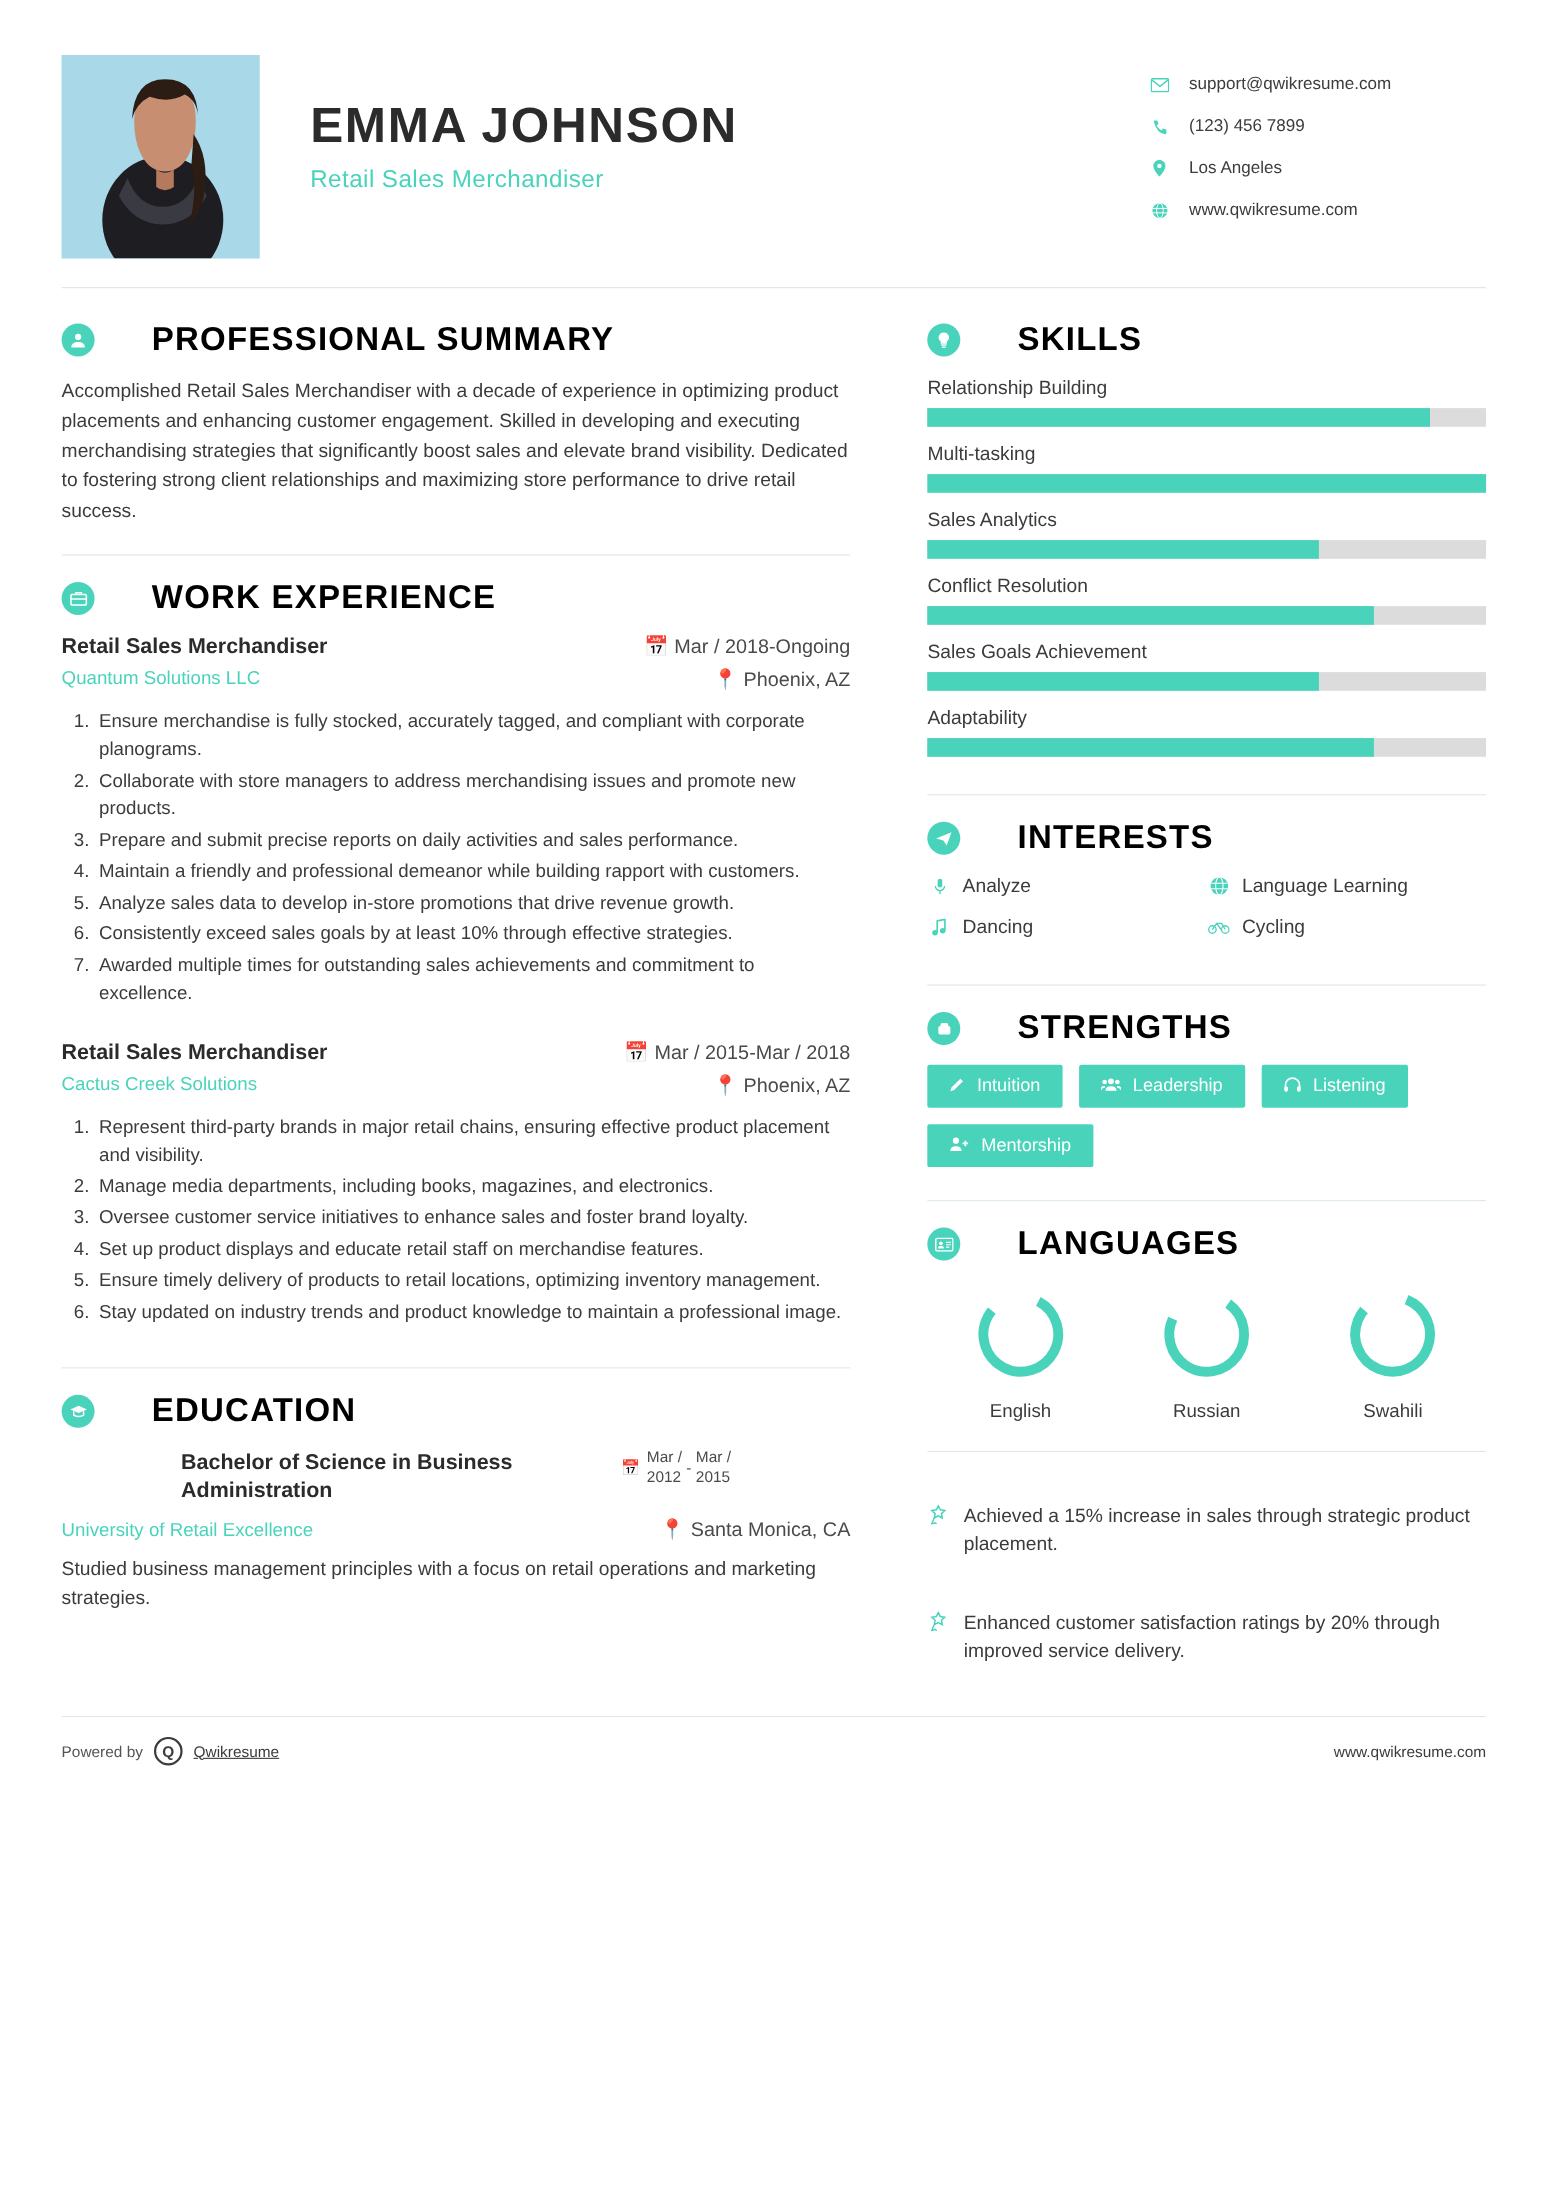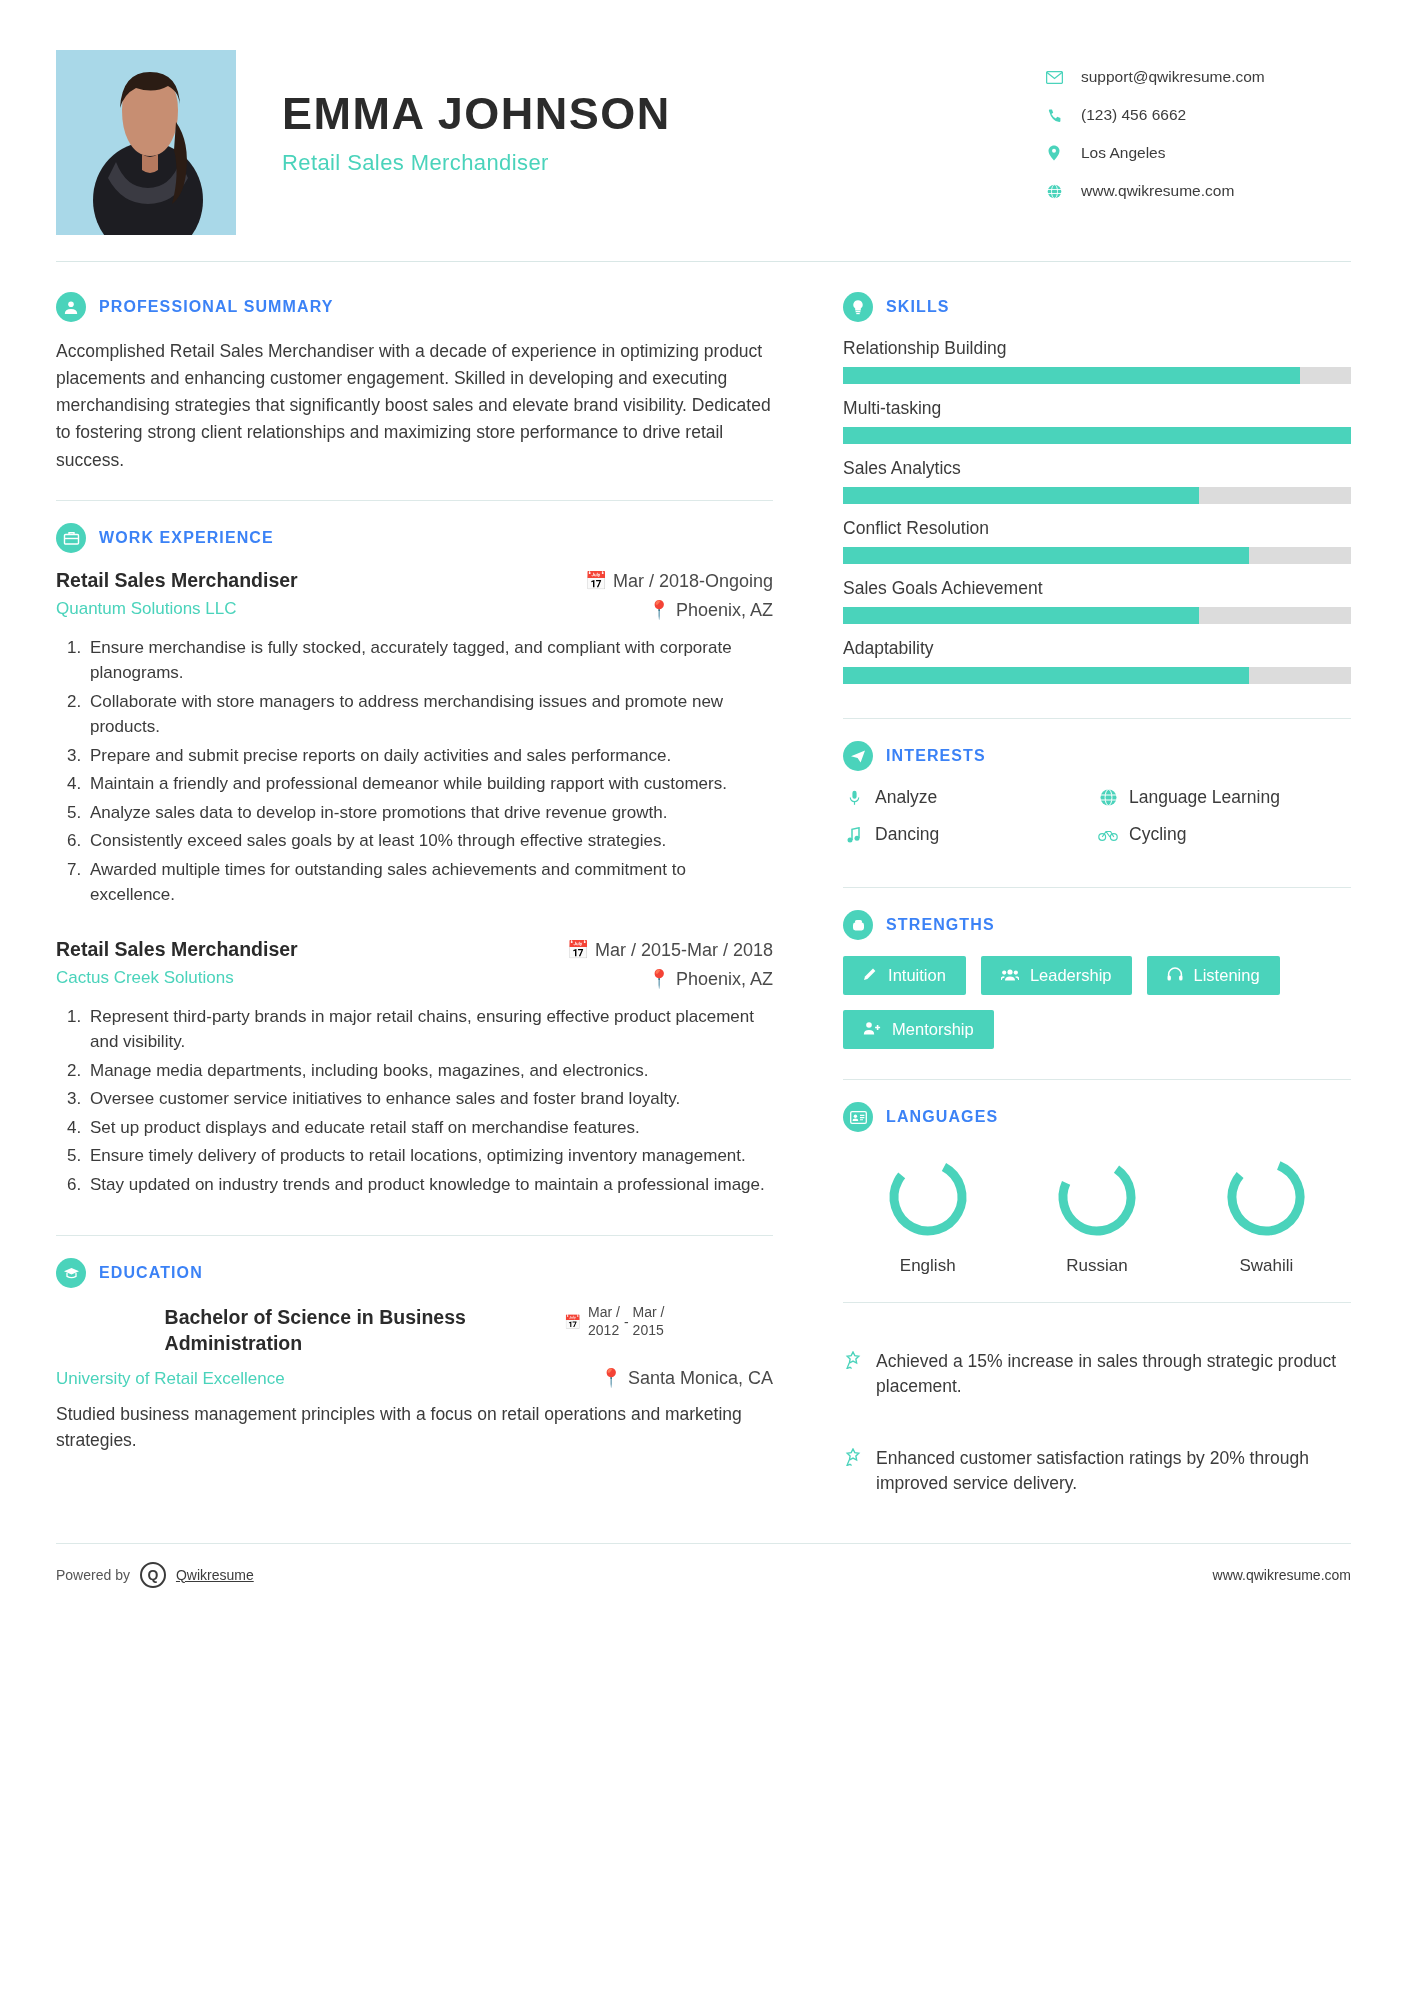--- a/index.html
+++ b/index.html
@@ -102,24 +102,25 @@
     background: #4ad3bb;
     color: #fff;
     display: flex;
     align-items: center;
     justify-content: center;
     font-size: 15px;
     margin-right: 13px;
     flex: 0 0 auto;
   }
   .sec-title {
-    font-size: 16px;
+    font-size: 30px;
     font-weight: bold;
     letter-spacing: 1.1px;
-    color: #3b82f6;
+    color: #000000;
+    margin-left: 39px;
   }
 
   .summary {
     font-size: 17.5px;
     line-height: 1.55;
     color: #3b3b3b;
   }
 
   .sec-rule {
     height: 1px;
@@ -354,21 +355,21 @@
             </svg>
         </span>
         <span>support@qwikresume.com</span>
       </div>
       <div class="contact-row">
         <span class="ic">
           <svg width="15" height="15" viewBox="0 0 15 15">
               <path d="M2 1.6 h3 l1.2 3.2 -1.8 1.3 q1.6 3.1 4.5 4.5 l1.3 -1.8 3.2 1.2 v3 q0 1 -1.1 1 Q5 13.6 1.9 2.7 q-0.2 -1.1 0.9 -1.1z" fill="#4ad3bb"></path>
             </svg>
         </span>
-        <span>(123) 456 6662</span>
+        <span>(123) 456 7899</span>
       </div>
       <div class="contact-row">
         <span class="ic">
           <svg width="12" height="16" viewBox="0 0 12 16">
               <path d="M6 0.5 C2.9 0.5 0.5 2.9 0.5 6 C0.5 10 6 15.5 6 15.5 C6 15.5 11.5 10 11.5 6 C11.5 2.9 9.1 0.5 6 0.5 Z" fill="#4ad3bb"></path>
               <circle cx="6" cy="5.8" r="2" fill="#ffffff"></circle>
             </svg>
         </span>
         <span>Los Angeles</span>
       </div>

